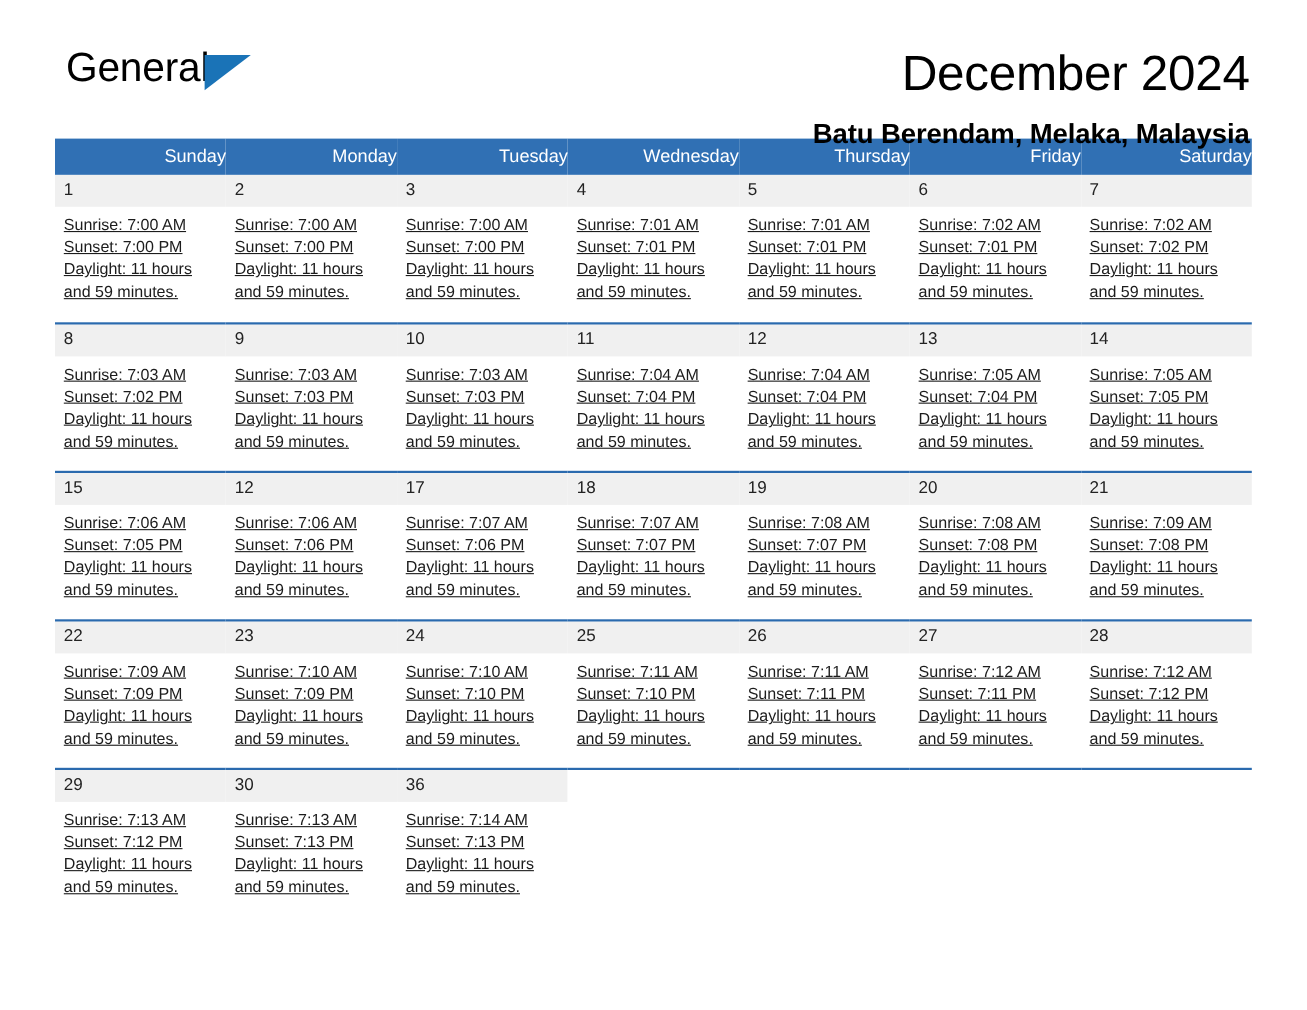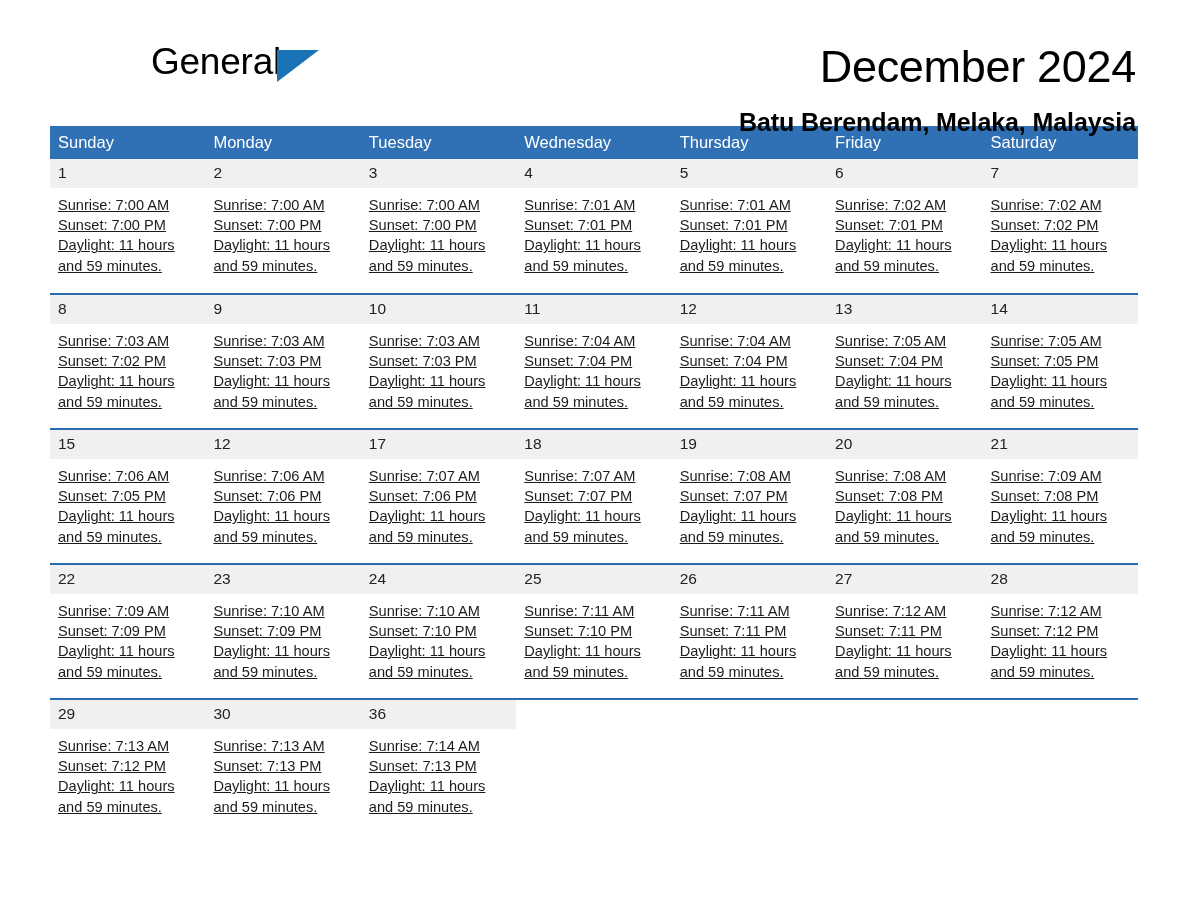--- a/index.html
+++ b/index.html
@@ -27,25 +27,24 @@
   
   .header {
     position: relative;
     height: 110px;
     padding-top: 38px;
     box-sizing: border-box;
   }
 
   .logo {
     position: absolute;
-    left: 20px;
+    left: 10px;
     top: 40px;
     width: 330px;
     height: 86px;
-    text-align: center;
   }
   .logo-line1 {
     position: relative;
     height: 44px;
     line-height: 44px;
     white-space: nowrap;
   }
   .logo-general {
     font-size: 37px;
     color: #000000;
@@ -95,21 +94,21 @@
     width: 1088px;
     border-collapse: collapse;
     table-layout: fixed;
   }
 
   .calendar thead th {
     background: #3070b4;
     color: #ffffff;
     font-size: 16.5px;
     font-weight: normal;
-    text-align: left;
+    text-align: right;
     padding: 6px 0 7px 8px;
     height: 20px;
     vertical-align: middle;
   }
 
   .week-row td {
     vertical-align: top;
     padding: 0;
     border-top: 2px solid #2a6aae;
     height: 135px;

